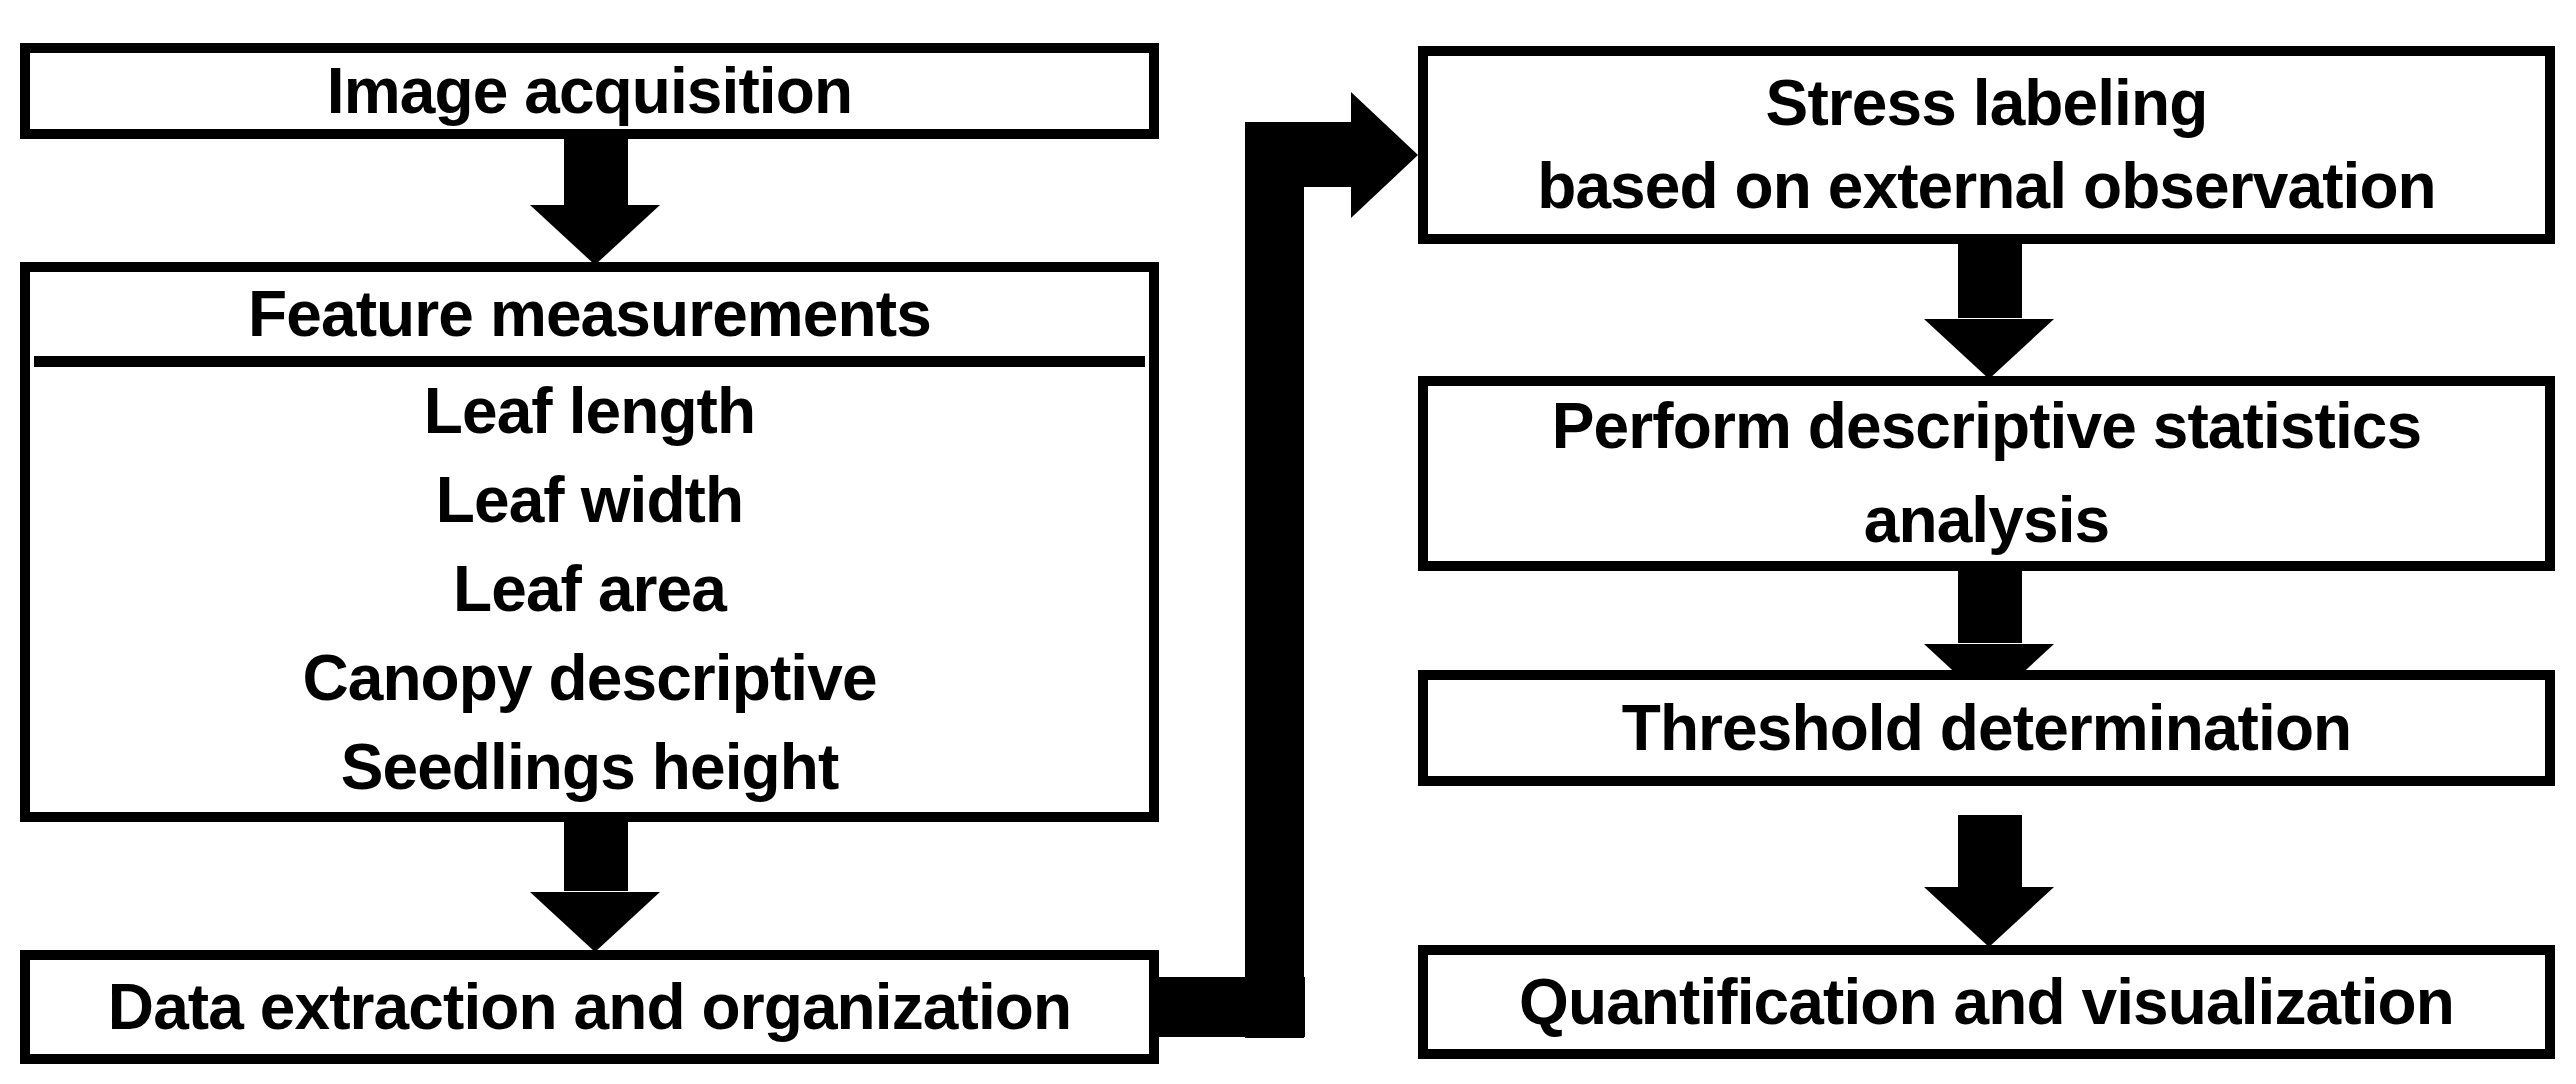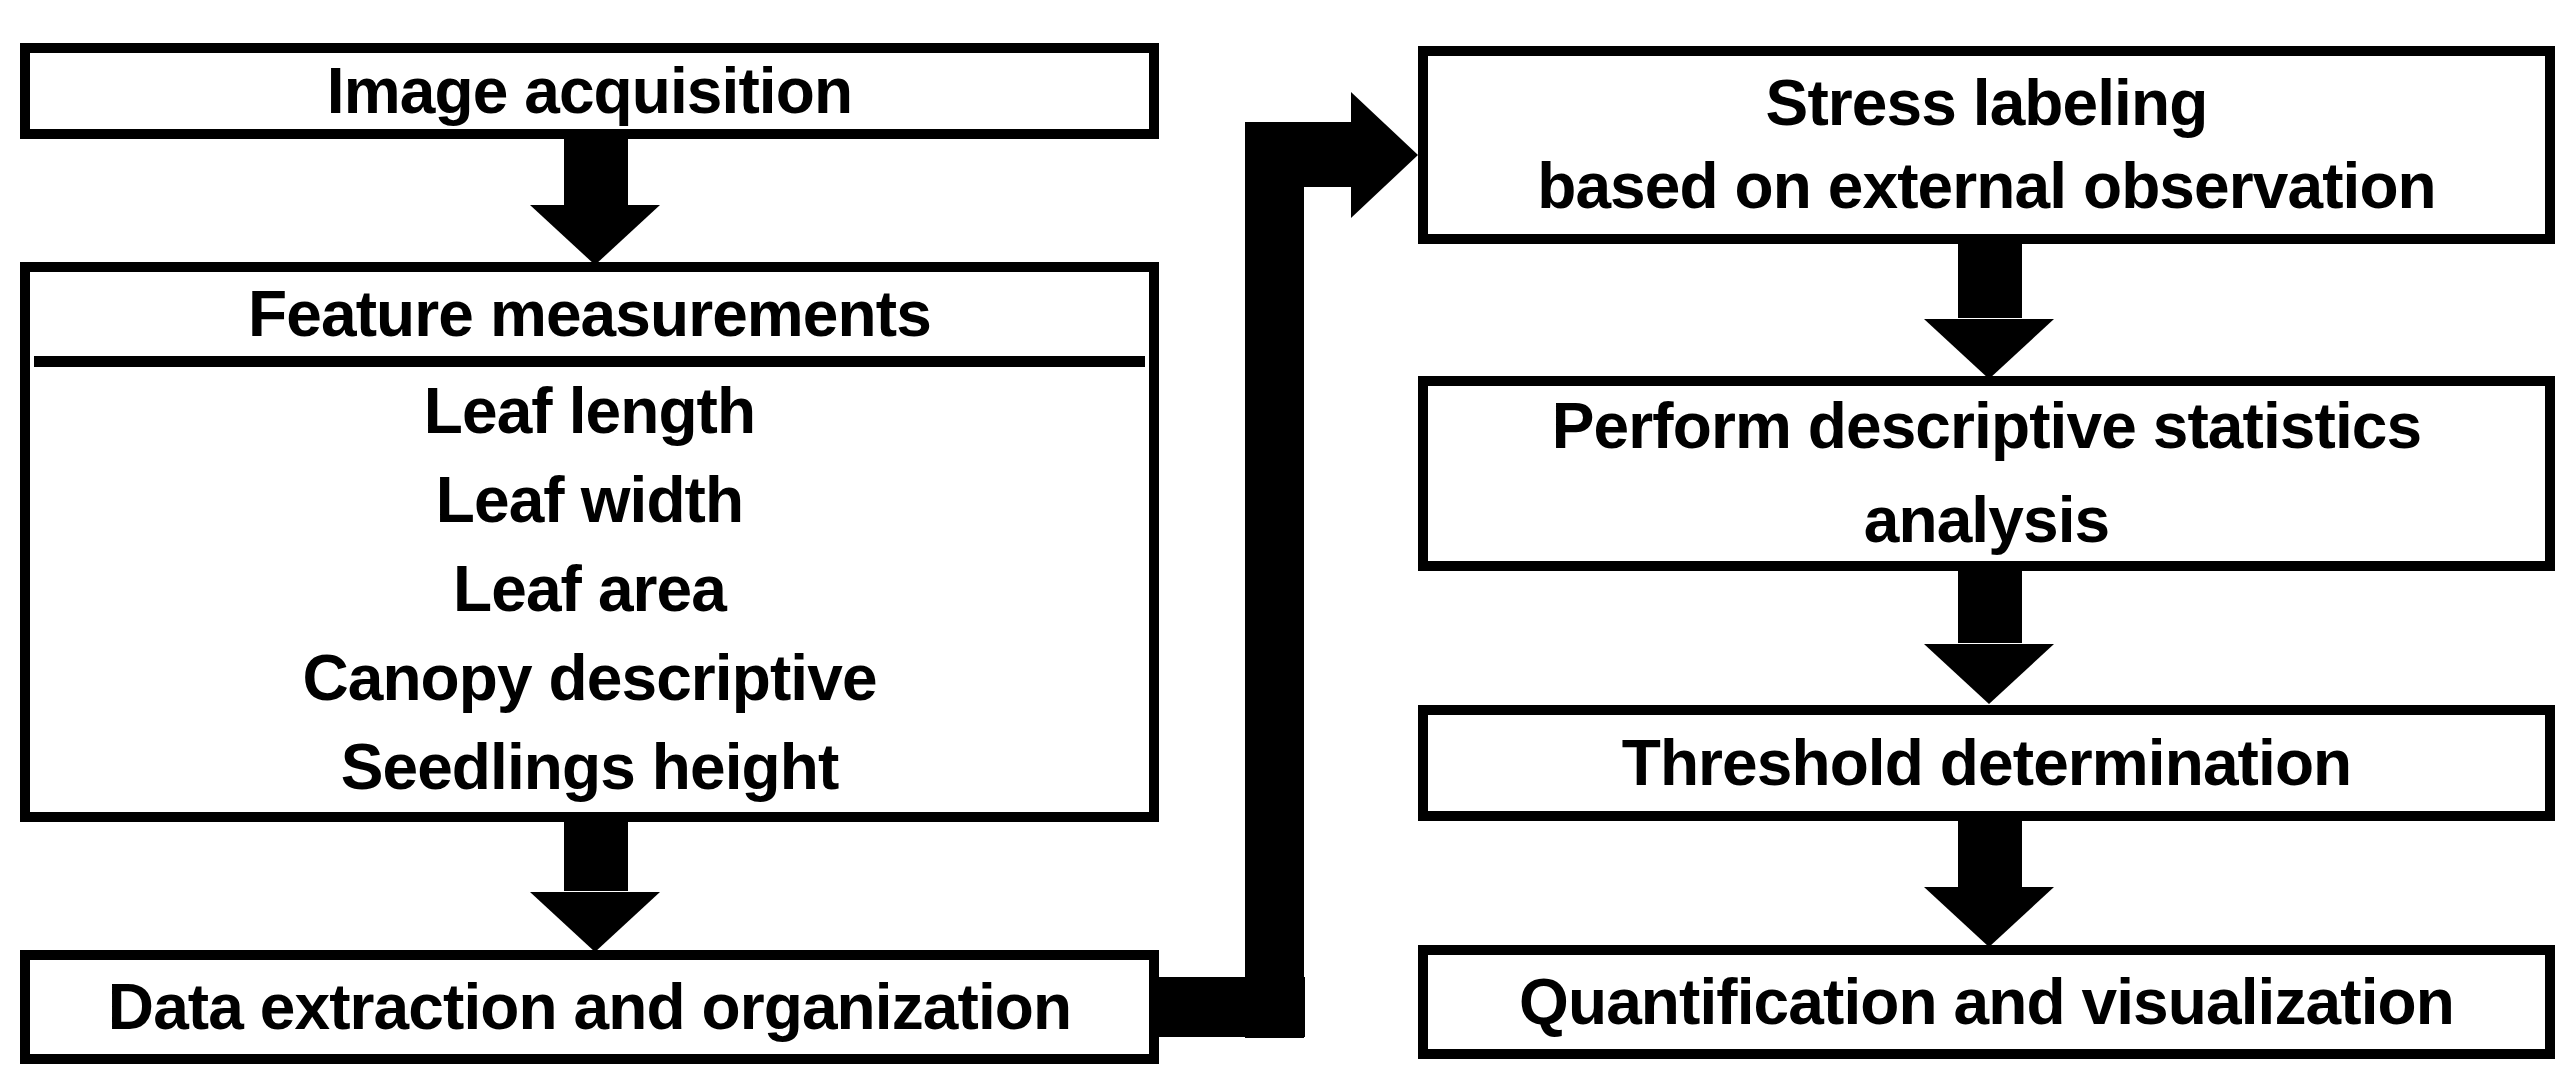--- a/index.html
+++ b/index.html
@@ -34,21 +34,21 @@
     letter-spacing: -0.9px;
     white-space: nowrap;
   }
   
   #box-image-acquisition { left: 20px; top: 43px;  width: 1139px; height: 96px; }
   #box-feature           { left: 20px; top: 262px; width: 1139px; height: 560px; padding: 4px; }
   #box-data-extraction   { left: 20px; top: 950px; width: 1139px; height: 114px; }
   
   #box-stress-labeling   { left: 1418px; top: 46px;  width: 1137px; height: 198px; }
   #box-descriptive-stats { left: 1418px; top: 376px; width: 1137px; height: 195px; gap: 11px; }
-  #box-threshold         { left: 1418px; top: 705px; width: 1137px; height: 116px; }
+  #box-threshold         { left: 1418px; top: 670px; width: 1137px; height: 116px; }
   #box-quantification    { left: 1418px; top: 945px; width: 1137px; height: 114px; }
 
   .feature-header {
     box-sizing: border-box;
     width: 100%;
     height: 97px;
     border-bottom: 11.2px solid #000000;
     display: flex;
     align-items: center;
     justify-content: center;

